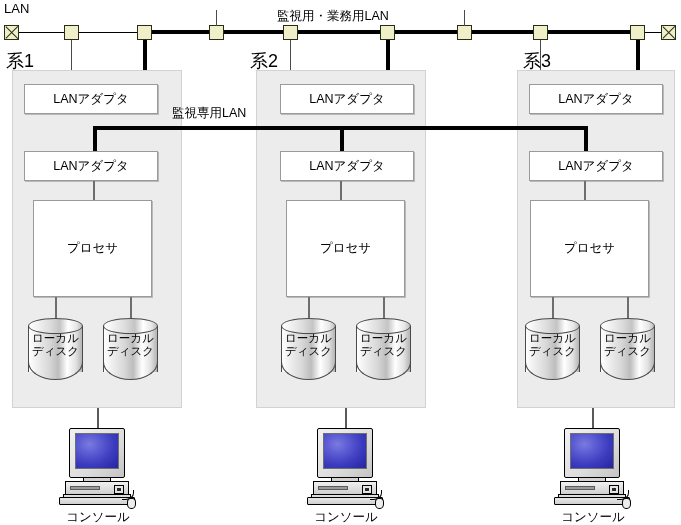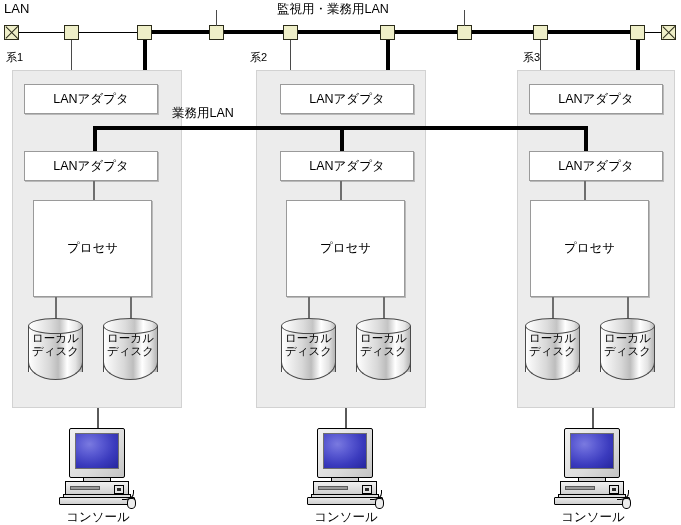--- a/index.html
+++ b/index.html
@@ -18,21 +18,21 @@
 
   
   .lbl{
     position:absolute;
     font-size:12.5px;
     color:#000000;
     white-space:nowrap;
     line-height:1;
   }
   .lbl-lan{font-size:13px;}
-  .lbl-kei{font-size:11px;}
+  .lbl-kei{font-size:18px;}
 
   
   .bus-thin{
     position:absolute;
     height:1px;
     background:#000000;
   }
   .bus-thick{
     position:absolute;
     height:4px;
@@ -282,21 +282,21 @@
     background:#5a5a5a;
   }
 </style>
 </head>
 <body>
 
 <div id="stage">
 
   <div class="lbl lbl-lan" style="left:4px;top:2px;">LAN</div>
 
-  <div class="lbl" style="left:277px;top:3px;text-align:center;">監視用・業務用LAN</div>
+  <div class="lbl" style="left:277px;top:10px;text-align:center;">監視用・業務用LAN</div>
 
   <div class="bus-thin" style="left:19px;top:32px;width:125px;"></div>
 
   <div class="bus-thick" style="left:142px;top:30px;width:500px;"></div>
 
   <div class="bus-thin" style="left:640px;top:32px;width:22px;"></div>
 
   <div class="term" style="left:4px;top:25px;"></div>
   <div class="term" style="left:661px;top:25px;"></div>
 
@@ -330,21 +330,21 @@
   <div class="lbl lbl-kei" style="left:523px;top:52px;">系3</div>
 
   <div class="panel" style="left:12px;top:70px;width:170px;height:338px;"></div>
   <div class="panel" style="left:256px;top:70px;width:170px;height:338px;"></div>
   <div class="panel" style="left:517px;top:70px;width:158px;height:338px;"></div>
 
   <div class="wbox" style="left:24px;top:84px;width:134px;height:30px;">LANアダプタ</div>
   <div class="wbox" style="left:280px;top:84px;width:134px;height:30px;">LANアダプタ</div>
   <div class="wbox" style="left:529px;top:84px;width:134px;height:30px;">LANアダプタ</div>
 
-  <div class="lbl" style="left:172px;top:107px;">業務用LAN</div>
+  <div class="lbl" style="left:172px;top:107px;">監視専用LAN</div>
 
   <div class="mon-h" style="left:93px;top:126px;width:494px;"></div>
 
   <div class="mon-v" style="left:93px;top:126px;height:28px;"></div>
 
   <div class="mon-v" style="left:340px;top:126px;height:28px;"></div>
 
   <div class="mon-v" style="left:584px;top:126px;height:28px;"></div>
 
   <div class="wbox" style="left:24px;top:151px;width:134px;height:30px;">LANアダプタ</div>

